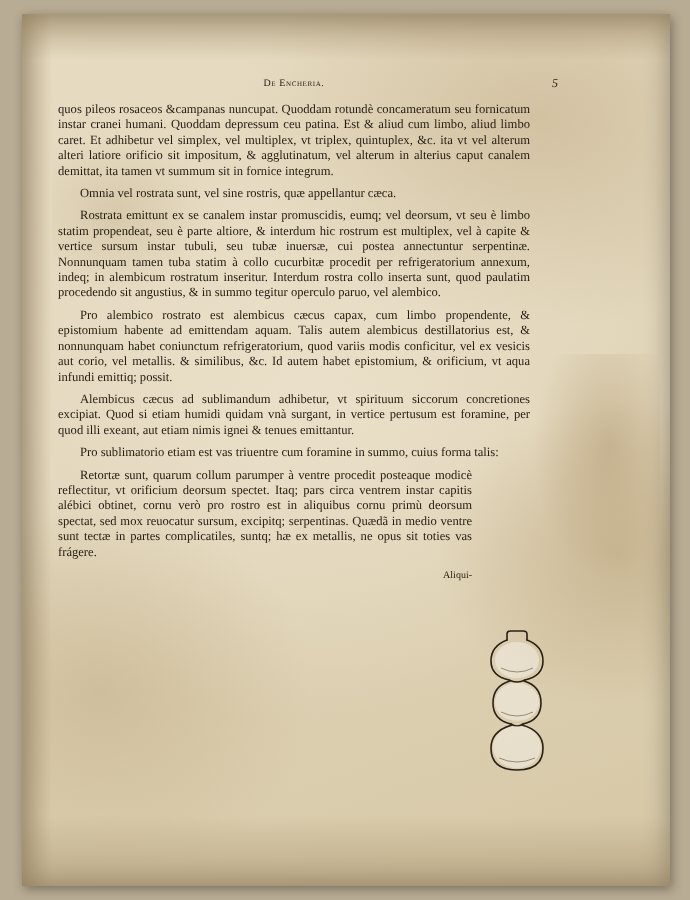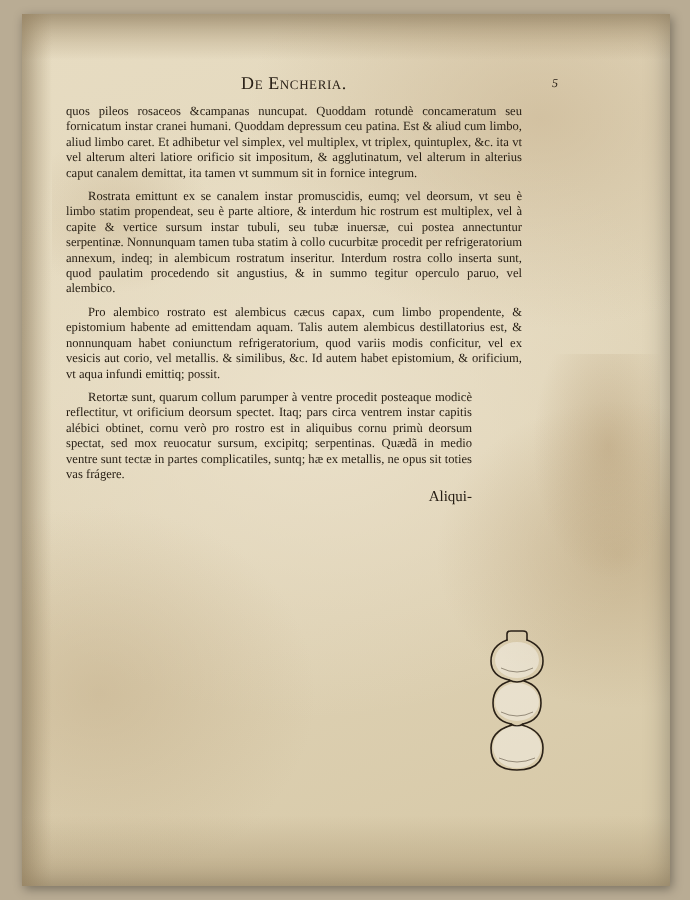--- a/index.html
+++ b/index.html
@@ -72,45 +72,45 @@
     position: relative;
     height: 20px;
     margin-bottom: 6px;
   }
   .running-head {
     position: absolute;
     left: 0; right: 0;
     text-align: center;
     font-variant: small-caps;
     letter-spacing: 0.6px;
-    font-size: 18px;
+    font-size: 10px;
     color: #2a2117;
   }
   .folio {
     position: absolute;
     right: -28px;
     top: 0;
     font-size: 12px;
     font-style: italic;
     color: #2a2117;
   }
   p {
-    margin: 8px;
+    margin: 0;
   }
   p.indent {
     text-indent: 22px;
   }
   p.gap {
     margin-top: 7px;
   }
   .catchword {
     margin-top: 8px;
     text-align: right;
     padding-right: 6px;
-    font-size: 15px;
+    font-size: 10px;
   }
   
   .figure {
     position: absolute;
     left: 455px;
     top: 614px;
     width: 80px;
     height: 150px;
   }
   .wrap-right {
@@ -132,22 +132,25 @@
     <div class="stain-b"></div>
 
     <div class="textblock">
 
       <div class="header-line">
         <div class="running-head">De Encheria.</div>
         <div class="folio">5</div>
       </div>
 
       <p>quos pileos rosaceos &amp;campanas nuncupat. Quoddam rotundè concameratum seu fornicatum instar cranei humani. Quoddam depressum ceu patina. Est &amp; aliud cum limbo, aliud limbo caret. Et adhibetur vel simplex, vel multiplex, vt triplex, quintuplex, &amp;c. ita vt vel alterum alteri latiore orificio sit impositum, &amp; agglutinatum, vel alterum in alterius caput canalem demittat, ita tamen vt summum sit in fornice integrum.</p>
+      <p class="indent gap">Omnia vel rostrata sunt, vel sine rostris, quæ appellantur cæca.</p>
       <p class="indent gap">Rostrata emittunt ex se canalem instar promuscidis, eumq; vel deorsum, vt seu è limbo statim propendeat, seu è parte altiore, &amp; interdum hic rostrum est multiplex, vel à capite &amp; vertice sursum instar tubuli, seu tubæ inuersæ, cui postea annectuntur serpentinæ. Nonnunquam tamen tuba statim à collo cucurbitæ procedit per refrigeratorium annexum, indeq; in alembicum rostratum inseritur. Interdum rostra collo inserta sunt, quod paulatim procedendo sit angustius, &amp; in summo tegitur operculo paruo, vel alembico.</p>
       <p class="indent gap">Pro alembico rostrato est alembicus cæcus capax, cum limbo propendente, &amp; epistomium habente ad emittendam aquam. Talis autem alembicus destillatorius est, &amp; nonnunquam habet coniunctum refrigeratorium, quod variis modis conficitur, vel ex vesicis aut corio, vel metallis. &amp; similibus, &amp;c. Id autem habet epistomium, &amp; orificium, vt aqua infundi emittiq; possit.</p>
+      <p class="indent gap">Alembicus cæcus ad sublimandum adhibetur, vt spirituum siccorum concretiones excipiat. Quod si etiam humidi quidam vnà surgant, in vertice pertusum est foramine, per quod illi exeant, aut etiam nimis ignei &amp; tenues emittantur.</p>
+      <p class="indent gap">Pro sublimatorio etiam est vas triuentre cum foramine in summo, cuius forma talis:</p>
 
       <div class="wrap-right"></div>
 
       <p class="indent gap">Retortæ sunt, quarum collum parumper à ventre procedit posteaque modicè reflectitur, vt orificium deorsum spectet. Itaq; pars circa ventrem instar capitis alébici obtinet, cornu verò pro rostro est in aliquibus cornu primù deorsum spectat, sed mox reuocatur sursum, excipitq; serpentinas. Quædã in medio ventre sunt tectæ in partes complicatiles, suntq; hæ ex metallis, ne opus sit toties vas frágere.</p>
 
       <div class="catchword">Aliqui-</div>
     </div>
 
     <div class="figure">
       <svg width="80" height="150" viewBox="0 0 80 150">

